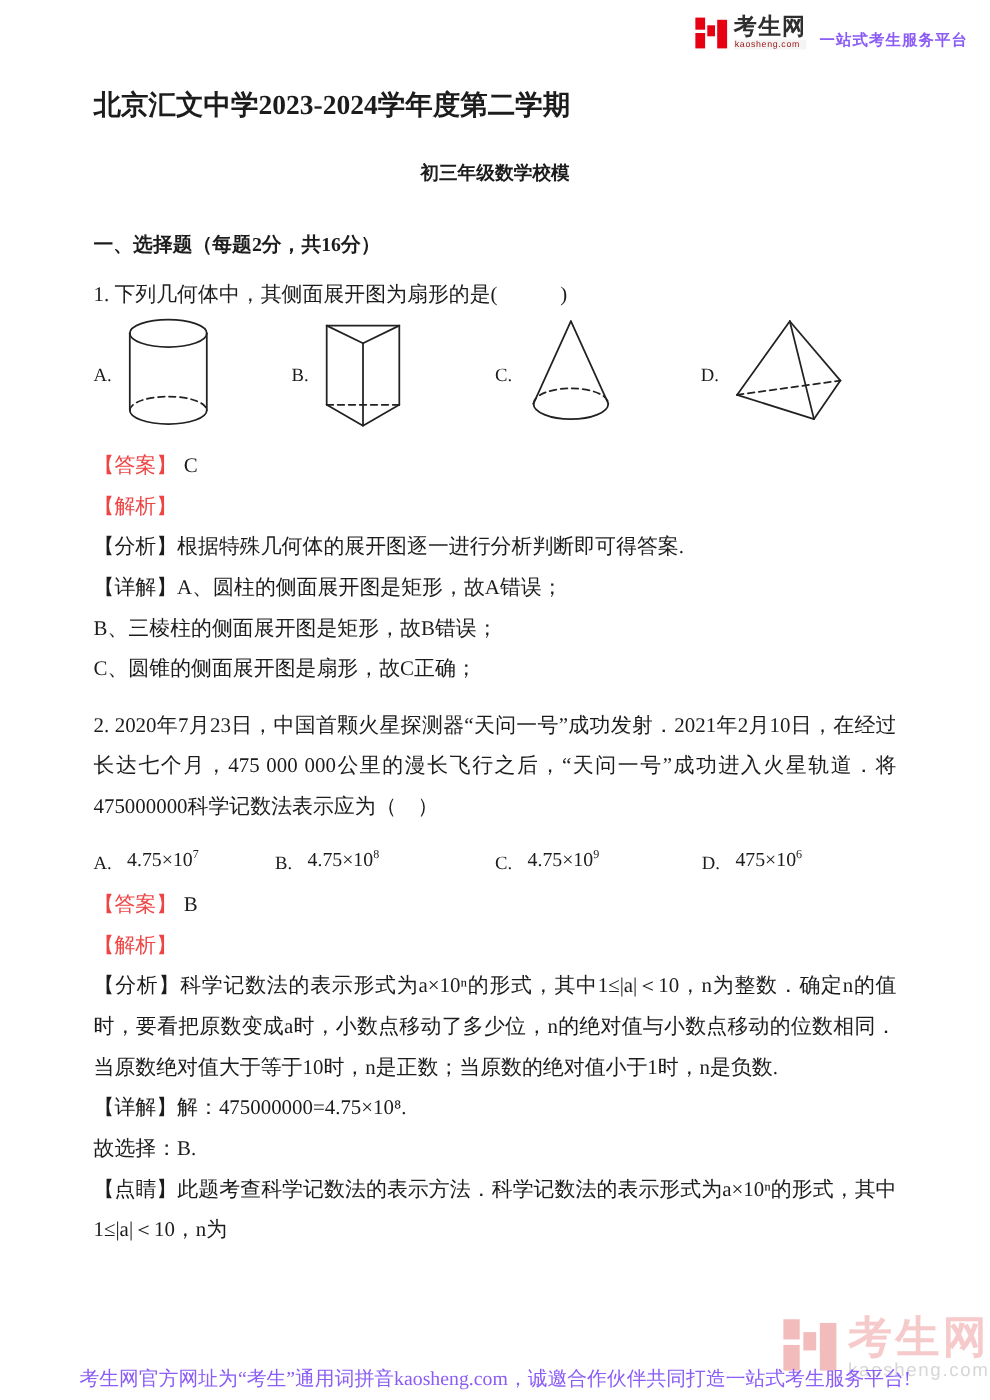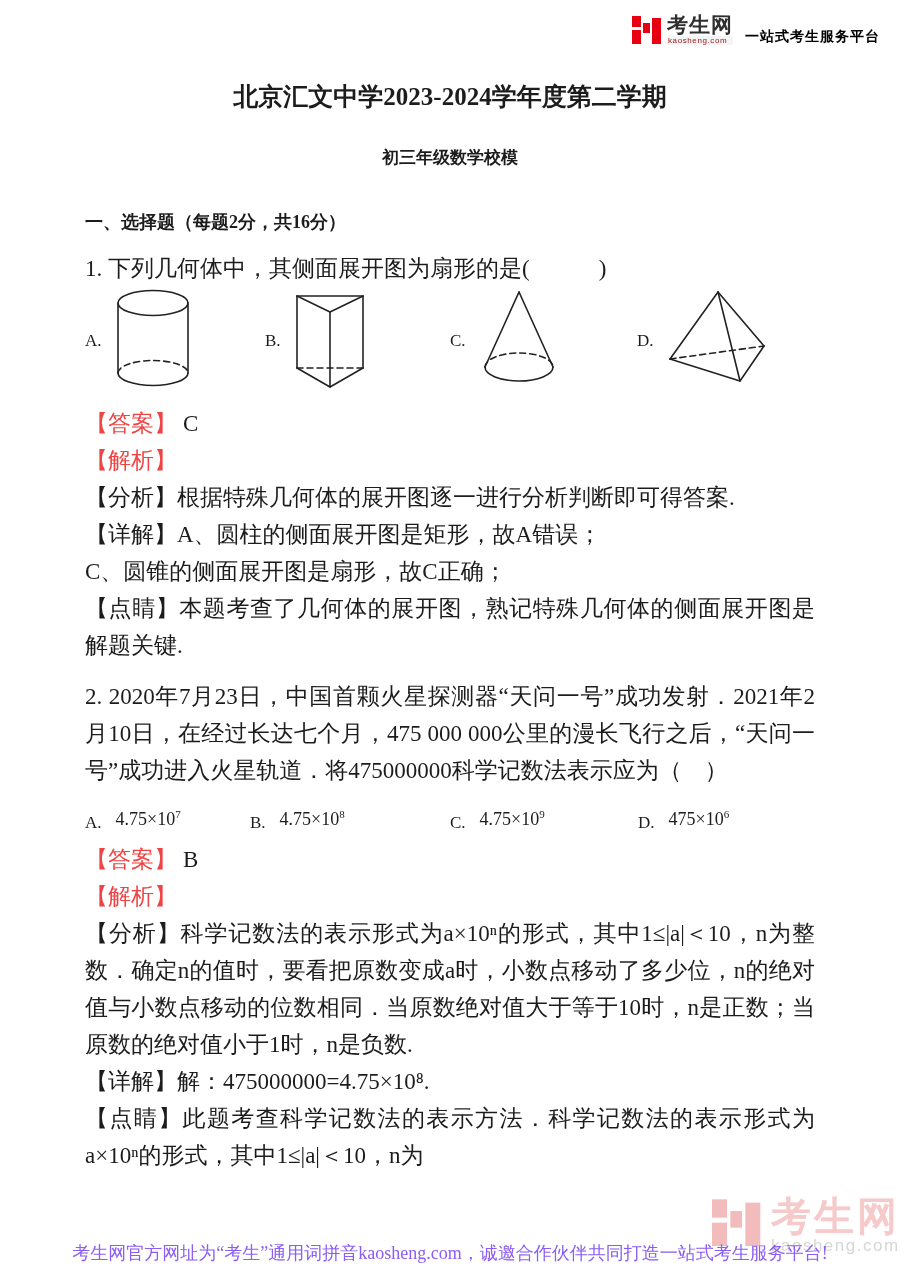--- a/index.html
+++ b/index.html
@@ -6,28 +6,28 @@
   .page{
     width:900px;height:1273px;position:relative;overflow:hidden;background:#ffffff;
     font-family:"Liberation Serif","DejaVu Serif",serif;color:#1c1c1c;
   }
   
   .brand{position:absolute;top:14px;left:632px;display:flex;align-items:flex-start;}
   .brand-icon{width:30px;height:33px;flex:0 0 auto;}
   .brand-text{margin-left:5px;font-family:"Liberation Sans","DejaVu Sans",sans-serif;}
   .brand-name{font-size:21px;font-weight:bold;color:#2f2f2f;line-height:22px;letter-spacing:1px;}
   .brand-domain{font-size:8px;color:#9a1313;letter-spacing:0.6px;background:#f4f4f4;padding:0 1px;}
-  .brand-tagline{color:#000000;font-size:14px;font-weight:bold;margin:14px 0 0 12px;
+  .brand-tagline{color:#8b5cf6;font-size:14px;font-weight:bold;margin:14px 0 0 12px;
     font-family:"Liberation Sans","DejaVu Sans",sans-serif;letter-spacing:1px;text-align:right;}
   
   .content{position:absolute;left:85px;top:80px;width:730px;}
-  .title1{font-size:25px;font-weight:bold;text-align:center;margin:0;line-height:34px;}
+  .title1{font-size:25px;font-weight:bold;margin:0;line-height:34px;}
   .title2{font-size:17px;font-weight:bold;text-align:center;margin:28px 0 0;line-height:32px;}
   .section-heading{font-size:18px;font-weight:bold;margin:34px 0 0;line-height:28px;}
-  .line{font-size:23px;line-height:37px;margin:0;text-align:justify;}
+  .line{font-size:19px;line-height:37px;margin:0;text-align:justify;}
   .stem{margin-top:14px;}
   .blue{color:#ef4444;}
   .ans-val{margin-left:6px;}
   
   .figure-row{position:relative;height:116px;margin-top:2px;}
   .fig{position:absolute;top:0;display:flex;align-items:flex-start;}
   .fig-label{font-size:17px;margin:42px 14px 0 0;}
   .shape{stroke:#222;fill:none;stroke-width:1.6;stroke-linejoin:round;stroke-linecap:round;}
   .dash{stroke-dasharray:6,4;}
   
@@ -112,36 +112,37 @@
           <path d="M2,70 L72,92 L96,57"></path>
           <path class="dash" d="M2,70 L96,57"></path>
         </svg>
       </div>
     </div>
 
     <p class="line"><span class="blue">【答案】</span><span class="ans-val">C</span></p>
     <p class="line"><span class="blue">【解析】</span></p>
     <p class="line">【分析】根据特殊几何体的展开图逐一进行分析判断即可得答案.</p>
     <p class="line">【详解】A、圆柱的侧面展开图是矩形，故A错误；</p>
+    <p class="line">B、三棱柱的侧面展开图是矩形，故B错误；</p>
     <p class="line">C、圆锥的侧面展开图是扇形，故C正确；</p>
-    <p class="line">【点睛】本题考查了几何体的展开图，熟记特殊几何体的侧面展开图是解题关键.</p>
 
     <p class="line stem">2. 2020年7月23日，中国首颗火星探测器“天问一号”成功发射．2021年2月10日，在经过长达七个月，475 000 000公里的漫长飞行之后，“天问一号”成功进入火星轨道．将475000000科学记数法表示应为（　）</p>
 
     <div class="opt-row">
       <span class="opt" style="left:0"><span>A.</span><span class="opt-val"><span>4.75×10</span><sup>7</sup></span></span>
       <span class="opt" style="left:165px"><span>B.</span><span class="opt-val"><span>4.75×10</span><sup>8</sup></span></span>
       <span class="opt" style="left:365px"><span>C.</span><span class="opt-val"><span>4.75×10</span><sup>9</sup></span></span>
       <span class="opt" style="left:553px"><span>D.</span><span class="opt-val"><span>475×10</span><sup>6</sup></span></span>
     </div>
 
     <p class="line"><span class="blue">【答案】</span><span class="ans-val">B</span></p>
     <p class="line"><span class="blue">【解析】</span></p>
     <p class="line">【分析】科学记数法的表示形式为a×10ⁿ的形式，其中1≤|a|＜10，n为整数．确定n的值时，要看把原数变成a时，小数点移动了多少位，n的绝对值与小数点移动的位数相同．当原数绝对值大于等于10时，n是正数；当原数的绝对值小于1时，n是负数.</p>
     <p class="line">【详解】解：475000000=4.75×10⁸.</p>
+    <p class="line">故选择：B.</p>
     <p class="line">【点睛】此题考查科学记数法的表示方法．科学记数法的表示形式为a×10ⁿ的形式，其中1≤|a|＜10，n为</p>
   </div>
 
   <div class="watermark">
     <svg class="wm-icon" viewBox="0 0 30 33">
       <rect x="0" y="2" width="9" height="11" fill="#f3bcbc"></rect>
       <rect x="0" y="16" width="9" height="14" fill="#f3bcbc"></rect>
       <rect x="11" y="9" width="7" height="10" fill="#f3bcbc"></rect>
       <rect x="20" y="4" width="9" height="26" fill="#f3bcbc"></rect>
     </svg>

